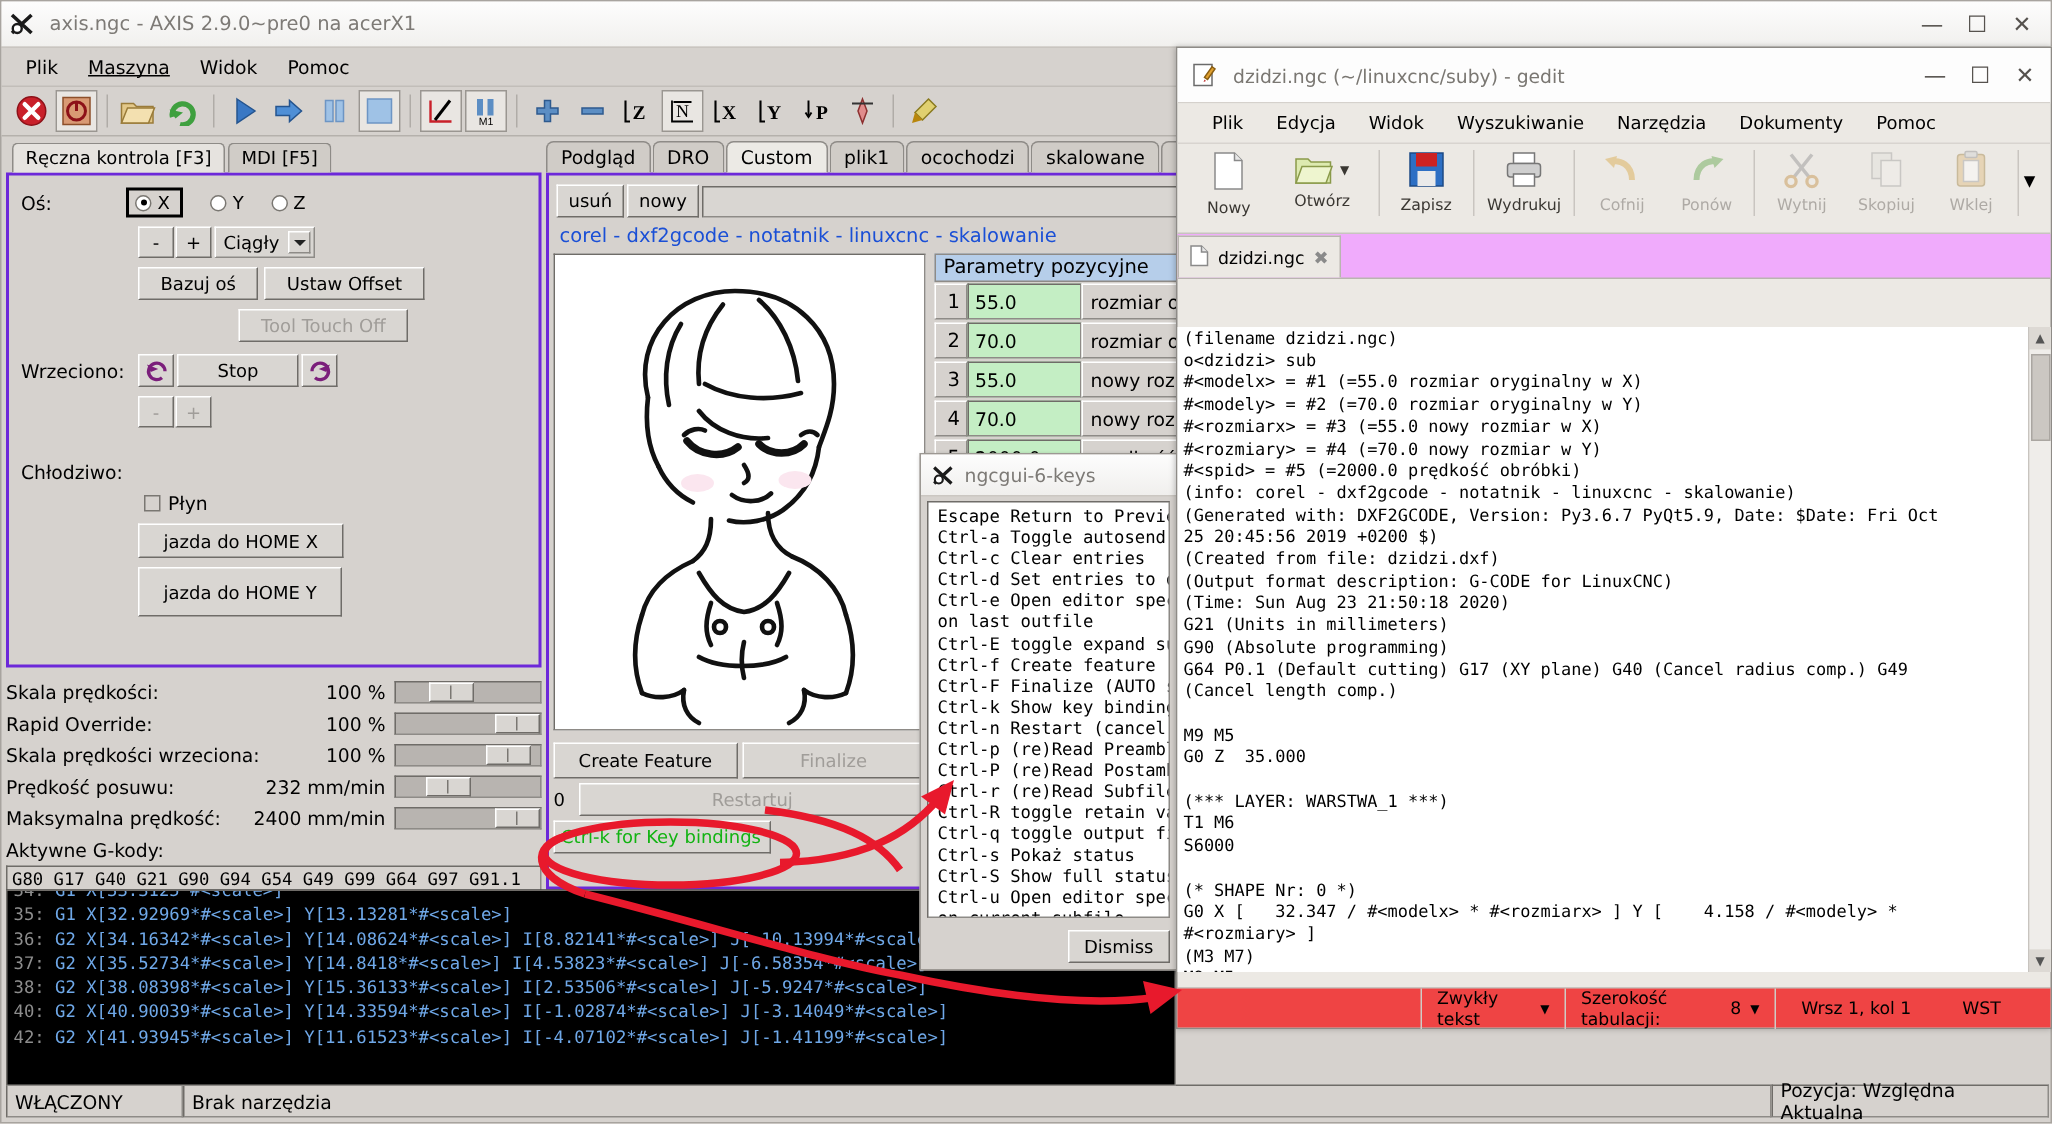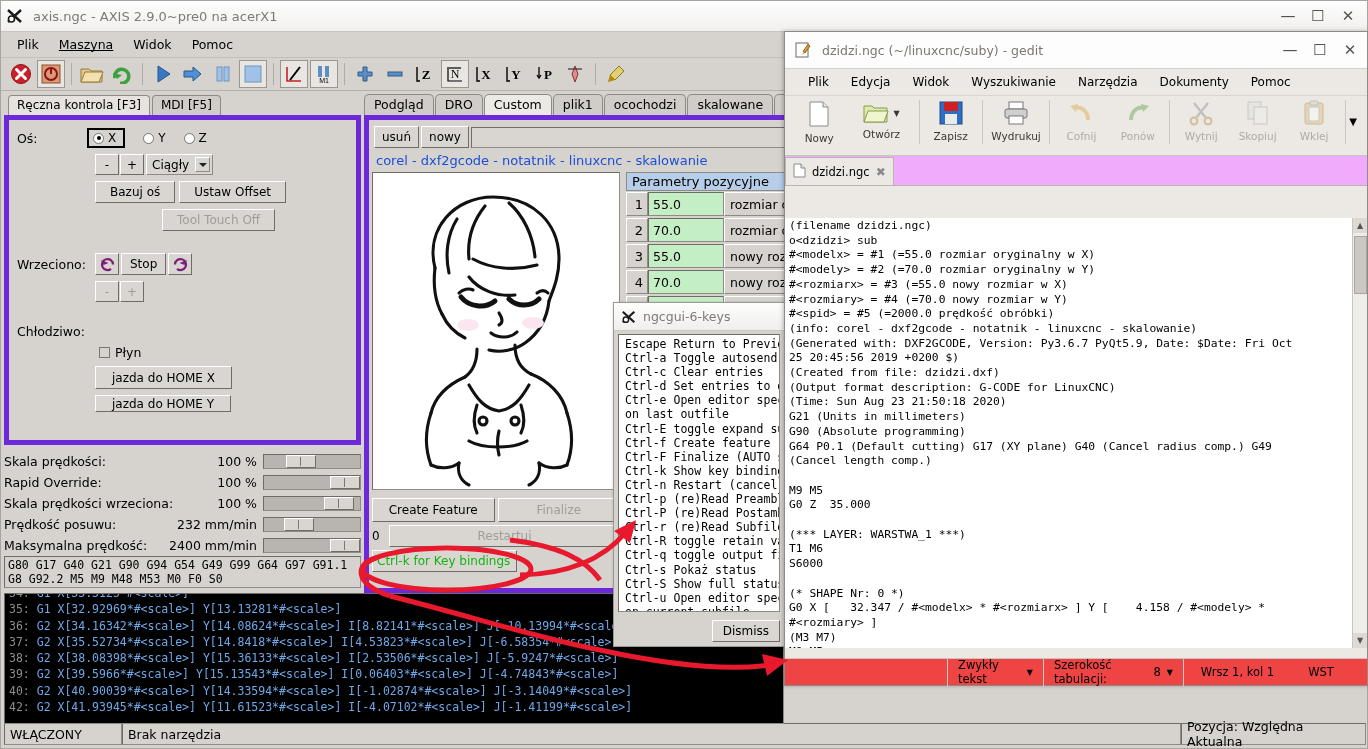--- a/index.html
+++ b/index.html
@@ -59,21 +59,21 @@
   
   #left-pane { position:absolute; left:3px; top:92px; width:357px; height:500px; }
   .tabrow { display:flex; align-items:flex-end; height:22px; padding-left:4px; }
   .tab {
     background:#d0ccc7; border:1px solid #8e8b87; border-bottom:none;
     padding:2px 8px 3px 8px; font-size:12px;
     border-radius:4px 4px 0 0; margin-right:2px;
   }
   .tab.active { background:#e6e3df; }
   .panelbox {
-    border:5px solid #6d28d9; background:#d6d2ce; padding:6px 8px;
+    border:2px solid #6d28d9; background:#d6d2ce; padding:6px 8px;
   }
   .row { display:flex; align-items:center; margin-bottom:6px; }
   .lbl { font-size:12.5px; }
   .radio { width:11px; height:11px; border-radius:50%; border:1px solid #7a7772; background:#fff;
            display:inline-flex; align-items:center; justify-content:center; margin-right:4px; }
   .radio .dot { width:4px; height:4px; border-radius:50%; background:#000; }
   .radio-box { border:2px solid #000; padding:1px 7px 1px 4px; display:inline-flex; align-items:center; }
   .chk { width:11px; height:11px; border:1px solid #7a7772; background:#d6d2ce; display:inline-block; margin-right:5px; }
   .combo { display:inline-flex; align-items:center; border:1px solid #8e8b87;
            border-top-color:#fff; border-left-color:#fff; background:#d9d6d2; padding:1px 2px 1px 5px; }
@@ -384,29 +384,29 @@
       </div>
 
       <div class="row" style="padding-left:78px;">
         <span class="btn" style="height:22px;padding:0 14px;">Bazuj oś</span>
         <span class="btn" style="height:22px;padding:0 14px;margin-left:4px;">Ustaw Offset</span>
       </div>
       <div class="row" style="padding-left:145px;">
         <span class="btn disabled" style="height:22px;padding:0 14px;">Tool Touch Off</span>
       </div>
 
-      <div class="row" style="margin-top:22px;">
+      <div class="row" style="margin-top:8px;">
         <span class="lbl" style="width:78px;">Wrzeciono:</span>
         <span class="btn" style="width:24px;height:22px;padding:0;">
           <svg width="17" height="17" viewBox="0 0 17 17">
               <path d="M14 8.5 a5.5 5.5 0 1 0 -2 4.3" fill="none" stroke="#7b1f7b" stroke-width="2.2"></path>
               <path d="M2 4 l2.5 5 l5 -2z" fill="#7b1f7b"></path>
             </svg>
         </span>
-        <span class="btn" style="height:22px;padding:0 8px;margin:0 2px;">Stop</span>
+        <span class="btn" style="height:22px;padding:0 26px;margin:0 2px;">Stop</span>
         <span class="btn" style="width:24px;height:22px;padding:0;">
           <svg width="17" height="17" viewBox="0 0 17 17">
               <path d="M3 8.5 a5.5 5.5 0 1 1 2 4.3" fill="none" stroke="#7b1f7b" stroke-width="2.2"></path>
               <path d="M15 4 l-2.5 5 l-5 -2z" fill="#7b1f7b"></path>
             </svg>
         </span>
       </div>
       <div class="row" style="padding-left:78px;">
         <span class="btn disabled" style="width:24px;height:21px;">-</span>
         <span class="btn disabled" style="width:24px;height:21px;margin-left:1px;">+</span>
@@ -416,21 +416,21 @@
         <span class="lbl">Chłodziwo:</span>
       </div>
       <div class="row" style="padding-left:82px;">
         <span class="chk"></span>
         <span class="lbl">Płyn</span>
       </div>
       <div class="row" style="padding-left:78px;">
         <span class="btn" style="height:23px;padding:0 16px;">jazda do HOME X</span>
       </div>
       <div class="row" style="padding-left:78px;">
-        <span class="btn" style="height:17px;padding:0 16px;">jazda do HOME Y</span>
+        <span class="btn" style="height:33px;padding:0 16px;">jazda do HOME Y</span>
       </div>
     </div>
 
     <div style="padding-top:6px;">
       <div class="statrow">
         <span style="flex:1">Skala prędkości:</span>
         <span style="margin-right:6px;">100 %</span>
         <span class="sliderbox">
             <span class="thumb" style="left:22px;"></span>
           </span>
@@ -455,20 +455,23 @@
         <span class="sliderbox">
             <span class="thumb" style="left:20px;"></span>
           </span>
       </div>
       <div class="statrow">
         <span style="flex:1">Maksymalna prędkość:</span>
         <span style="margin-right:6px;">2400 mm/min</span>
         <span class="sliderbox">
             <span class="thumb" style="left:66px;"></span>
           </span>
+      </div>
+      <div class="statrow">
+        <span>Aktywne G-kody:</span>
       </div>
       <div id="gcode-active">
         <div>G80 G17 G40 G21 G90 G94 G54 G49 G99 G64 G97 G91.1</div>
         <div>G8 G92.2 M5 M9 M48 M53 M0 F0 S0</div>
       </div>
     </div>
   </div>
 
   <div id="right-pane">
     <div class="nbtabs">
@@ -608,24 +611,20 @@
     </div>
     <div class="row0">
       <span class="ln">37:</span>
       <span class="code">G2 X[35.52734*#&lt;scale&gt;] Y[14.8418*#&lt;scale&gt;] I[4.53823*#&lt;scale&gt;] J[-6.58354*#&lt;scale&gt;]</span>
     </div>
     <div class="row0">
       <span class="ln">38:</span>
       <span class="code">G2 X[38.08398*#&lt;scale&gt;] Y[15.36133*#&lt;scale&gt;] I[2.53506*#&lt;scale&gt;] J[-5.9247*#&lt;scale&gt;]</span>
     </div>
     <div class="row0">
-      <span class="ln">39:</span>
-      <span class="code">G2 X[39.5966*#&lt;scale&gt;] Y[15.13543*#&lt;scale&gt;] I[0.06403*#&lt;scale&gt;] J[-4.74843*#&lt;scale&gt;]</span>
-    </div>
-    <div class="row0">
       <span class="ln">40:</span>
       <span class="code">G2 X[40.90039*#&lt;scale&gt;] Y[14.33594*#&lt;scale&gt;] I[-1.02874*#&lt;scale&gt;] J[-3.14049*#&lt;scale&gt;]</span>
     </div>
     <div class="row0">
       <span class="ln">42:</span>
       <span class="code">G2 X[41.93945*#&lt;scale&gt;] Y[11.61523*#&lt;scale&gt;] I[-4.07102*#&lt;scale&gt;] J[-1.41199*#&lt;scale&gt;]</span>
     </div>
 
   </div>
 

